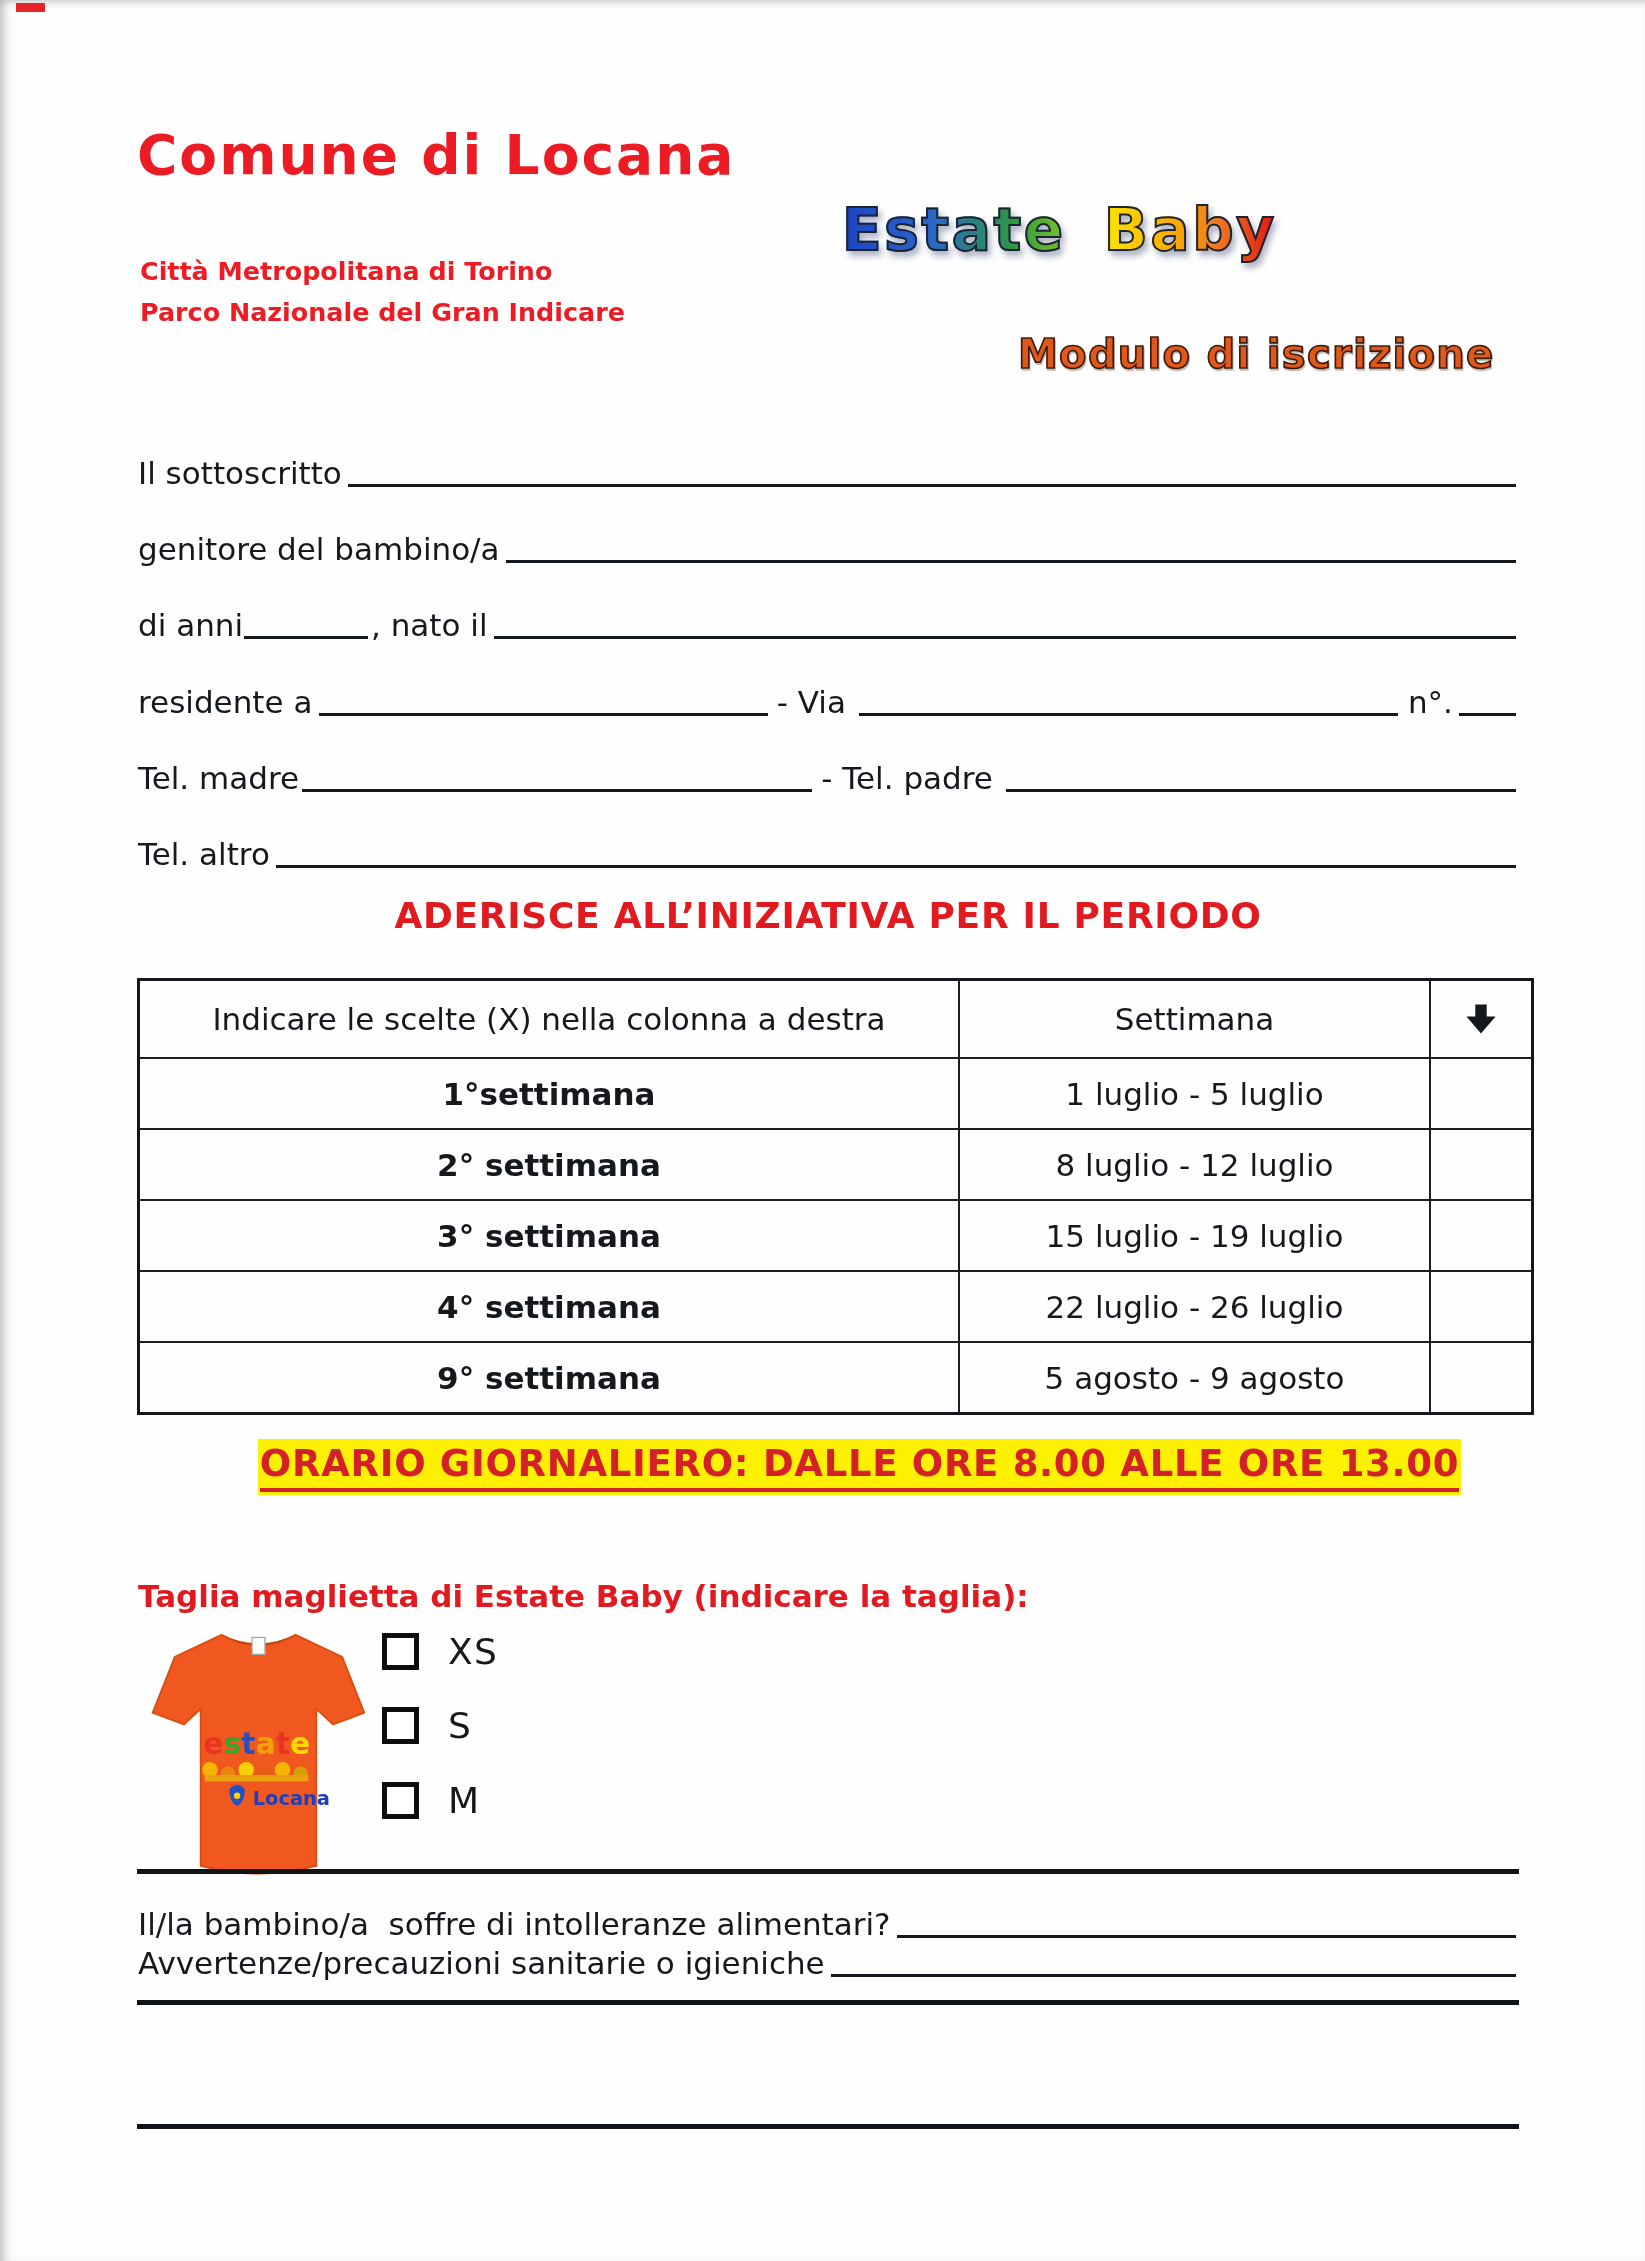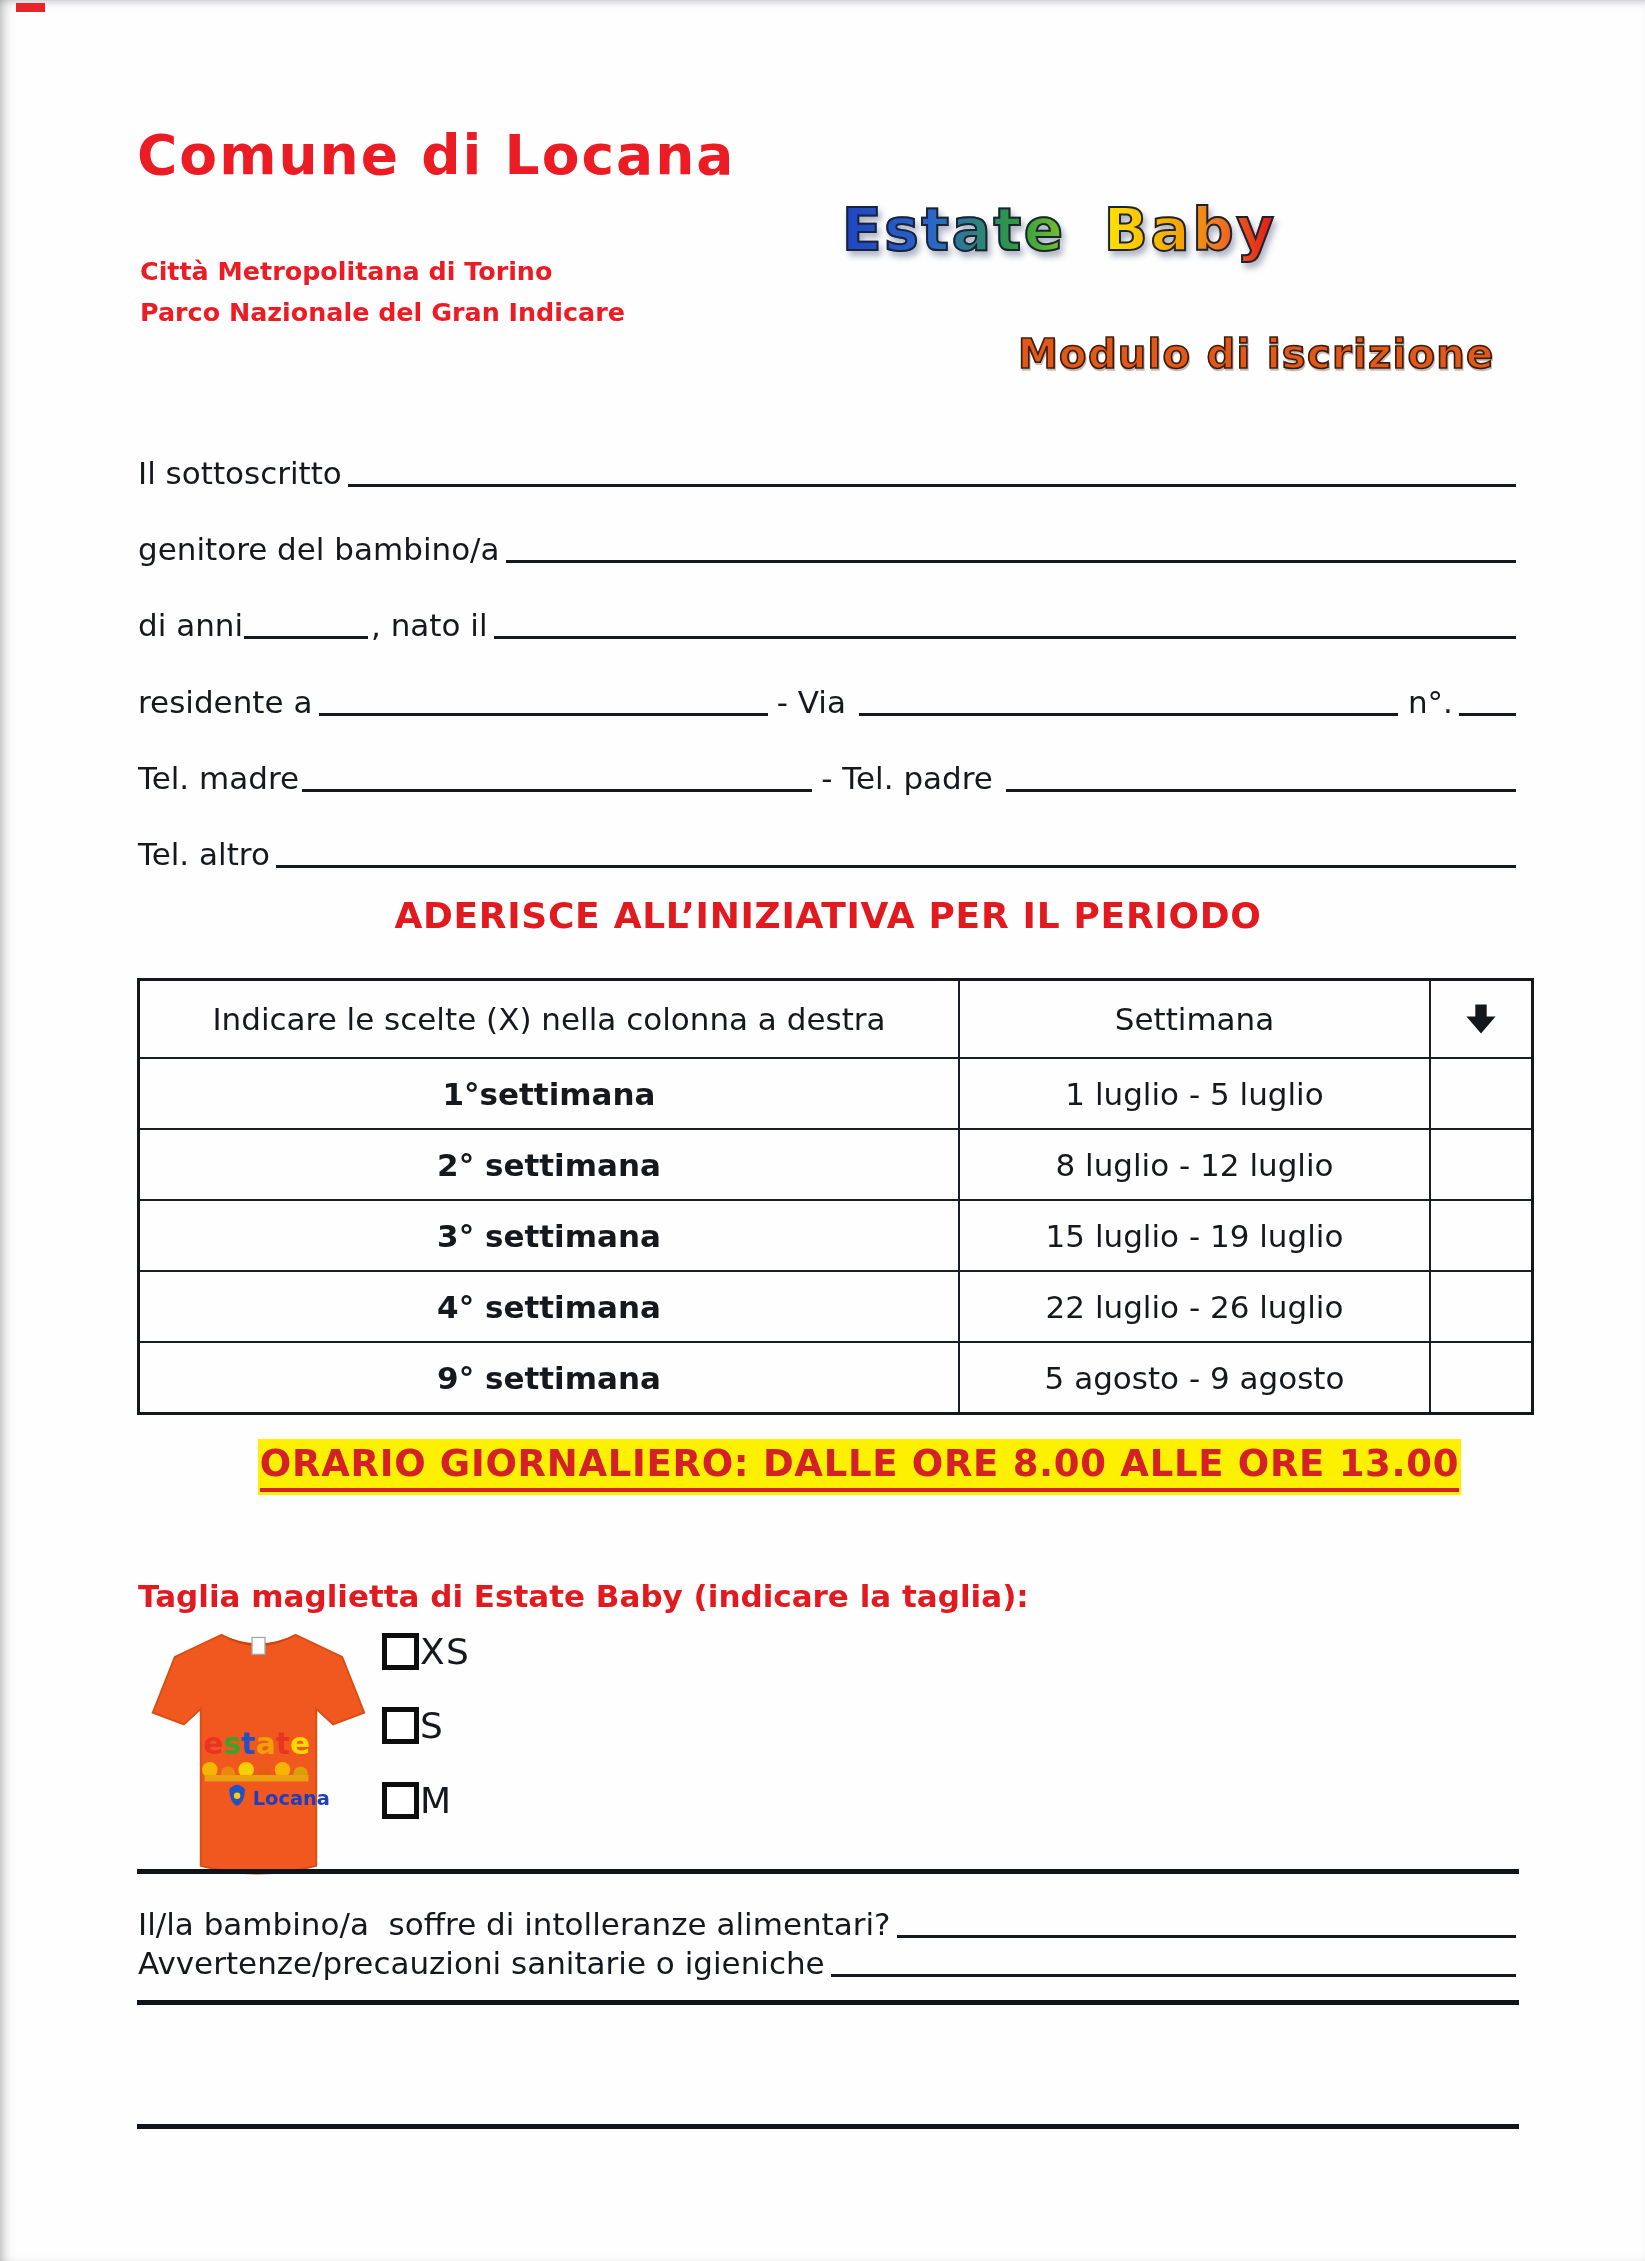--- a/index.html
+++ b/index.html
@@ -73,21 +73,21 @@
     border-bottom:4.6px solid #d32127;padding-bottom:3.3px;letter-spacing:0.7px;
   }
   
   .taglia-heading{
     position:absolute;left:138px;top:1578px;
     font-size:31px;font-weight:bold;color:#e11a20;white-space:nowrap;
   }
   .tshirt-wrap{position:absolute;left:145px;top:1625px;}
   .size-row{position:absolute;left:382px;display:flex;align-items:center;height:42px;}
   .size-row .checkbox{width:27px;height:27px;border:5.9px solid #0d0d0d;background:#fff;flex:0 0 auto;}
-  .size-row .size-label{margin-left:1px;font-size:36px;color:#15181c;letter-spacing:1.3px;}
+  .size-row .size-label{margin-left:29px;font-size:36px;color:#15181c;letter-spacing:1.3px;}
   .sz0{top:1630px;} .sz1{top:1704px;} .sz2{top:1779px;}
   
   .hr{position:absolute;left:137px;width:1382px;height:4.6px;background:#101318;}
   .hr1{top:1869px;} .hr2{top:2000px;} .hr3{top:2124px;}
   .q1{top:1901px;} .q2{top:1940px;}
 </style>
 </head>
 <body>
 
 <div class="page">

